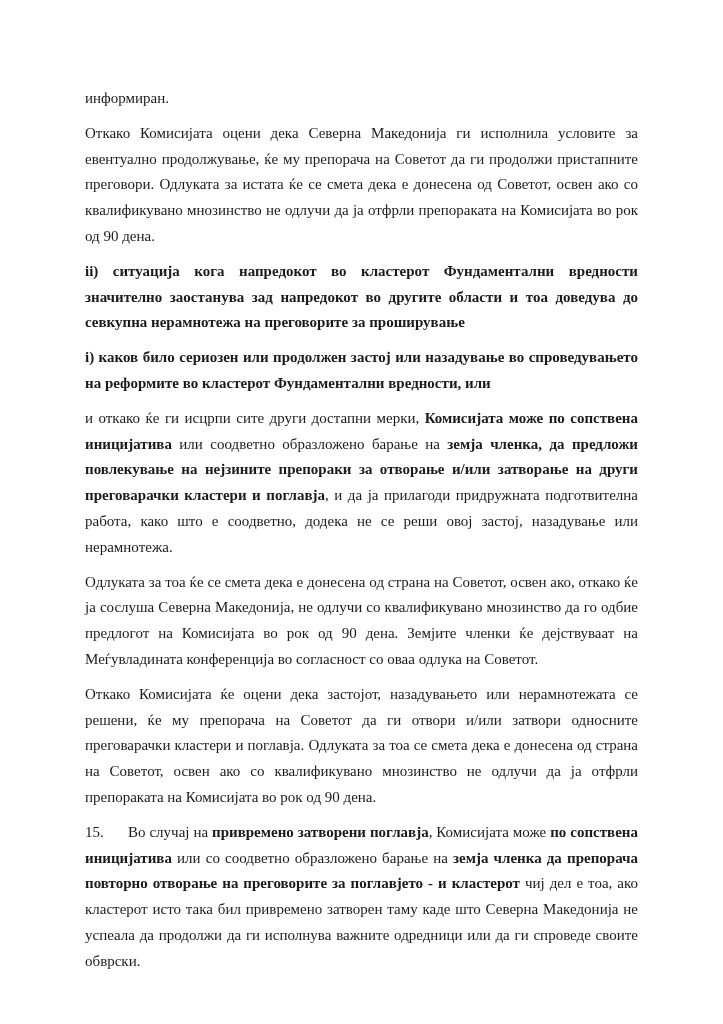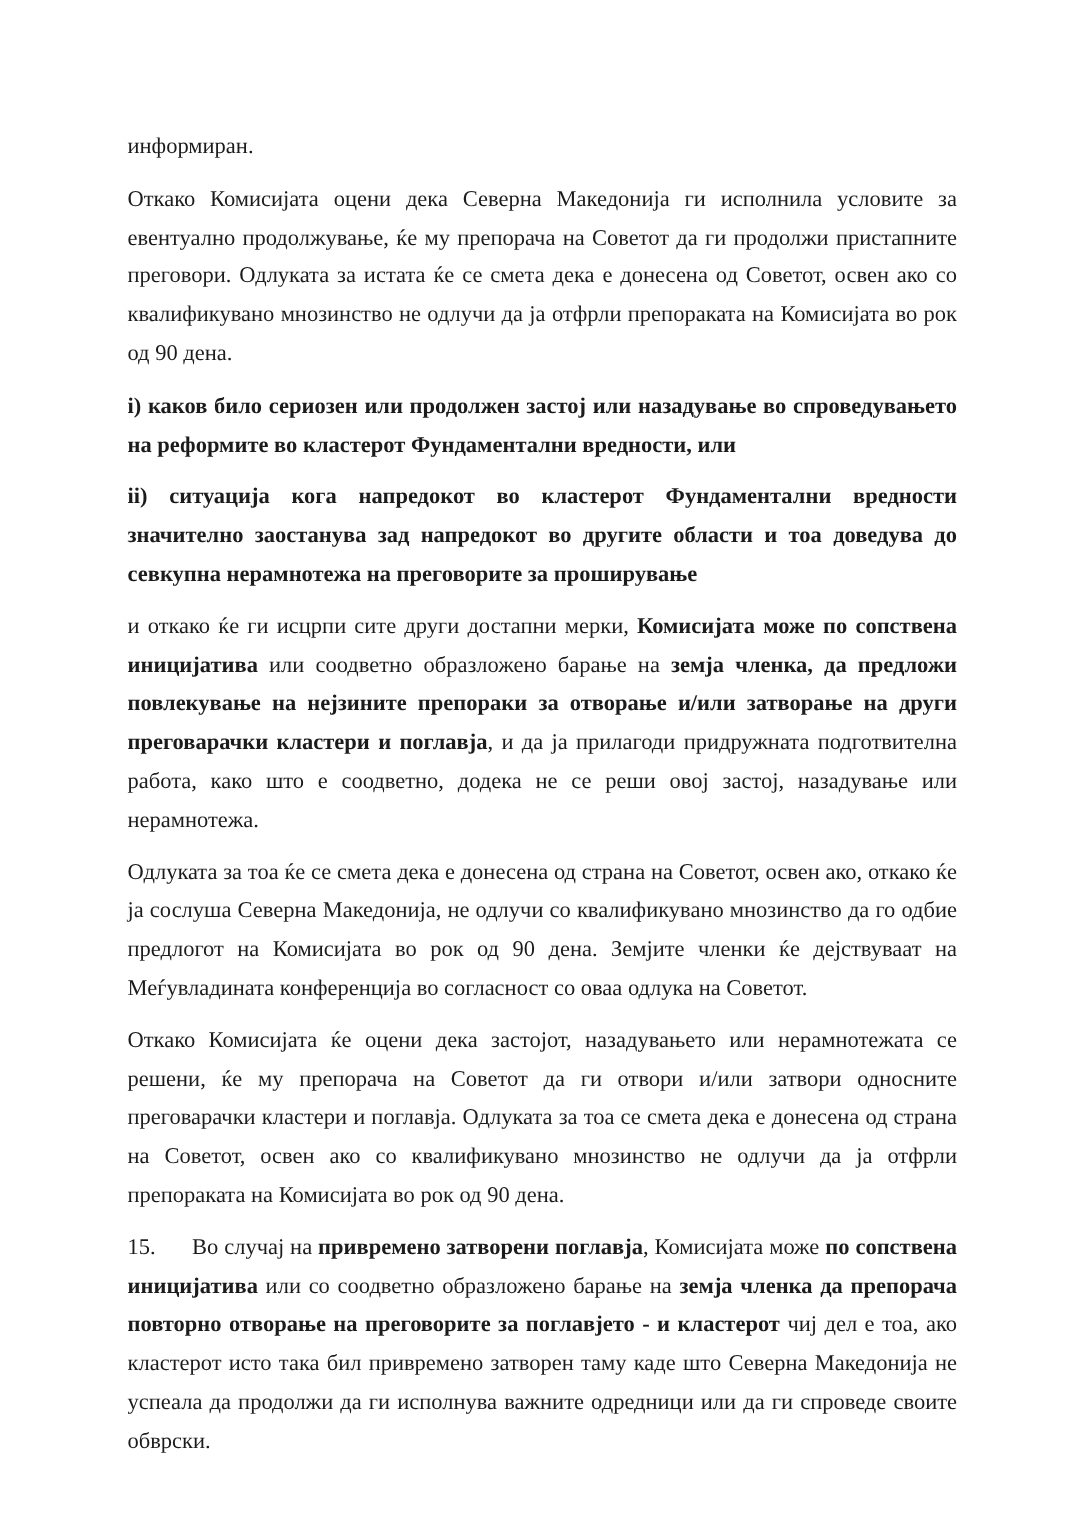--- a/index.html
+++ b/index.html
@@ -36,23 +36,23 @@
 </head>
 <body>
 
 <div class="page">
 
   <p class="para">информиран.</p>
 
   <p class="para">Откако Комисијата оцени дека Северна Македонија ги исполнила условите за евентуално продолжување, ќе му препорача на Советот да ги продолжи пристапните преговори. Одлуката за истата ќе се смета дека е донесена од Советот, освен ако со квалификувано мнозинство не одлучи да ја отфрли препораката на Комисијата во рок од 90 дена.</p>
 
 
+  <p class="para bold">ii) ситуација кога напредокот во кластерот Фундаментални вредности значително заостанува зад напредокот во другите области и тоа доведува до севкупна нерамнотежа на преговорите за проширување</p>
+
   <p class="para bold">i) каков било сериозен или продолжен застој или назадување во спроведувањето на реформите во кластерот Фундаментални вредности, или</p>
-
-  <p class="para bold">ii) ситуација кога напредокот во кластерот Фундаментални вредности значително заостанува зад напредокот во другите области и тоа доведува до севкупна нерамнотежа на преговорите за проширување</p>
 
   <p class="para">
     <span>и откако ќе ги исцрпи сите други достапни мерки, </span><b>Комисијата може по сопствена иницијатива</b><span> или соодветно образложено барање на </span><b>земја членка, да предложи повлекување на нејзините препораки за отворање и/или затворање на други преговарачки кластери и поглавја</b><span>, и да ја прилагоди придружната подготвителна работа, како што е соодветно, додека не се реши овој застој, назадување или нерамнотежа.</span>
   </p>
 
   <p class="para">Одлуката за тоа ќе се смета дека е донесена од  страна на Советот, освен ако, откако ќе ја сослуша Северна Македонија, не одлучи со квалификувано мнозинство да го одбие предлогот на Комисијата во рок од 90 дена. Земјите членки ќе дејствуваат на Меѓувладината конференција во согласност со оваа одлука на Советот.</p>
 
   <p class="para">Откако Комисијата ќе оцени дека застојот, назадувањето или нерамнотежата се решени, ќе му препорача на Советот да ги отвори и/или затвори односните преговарачки кластери и поглавја. Одлуката за тоа се смета дека е донесена од страна на Советот, освен ако со квалификувано мнозинство не одлучи да ја отфрли препораката на Комисијата во рок од 90 дена.</p>
 
   <p class="para">

